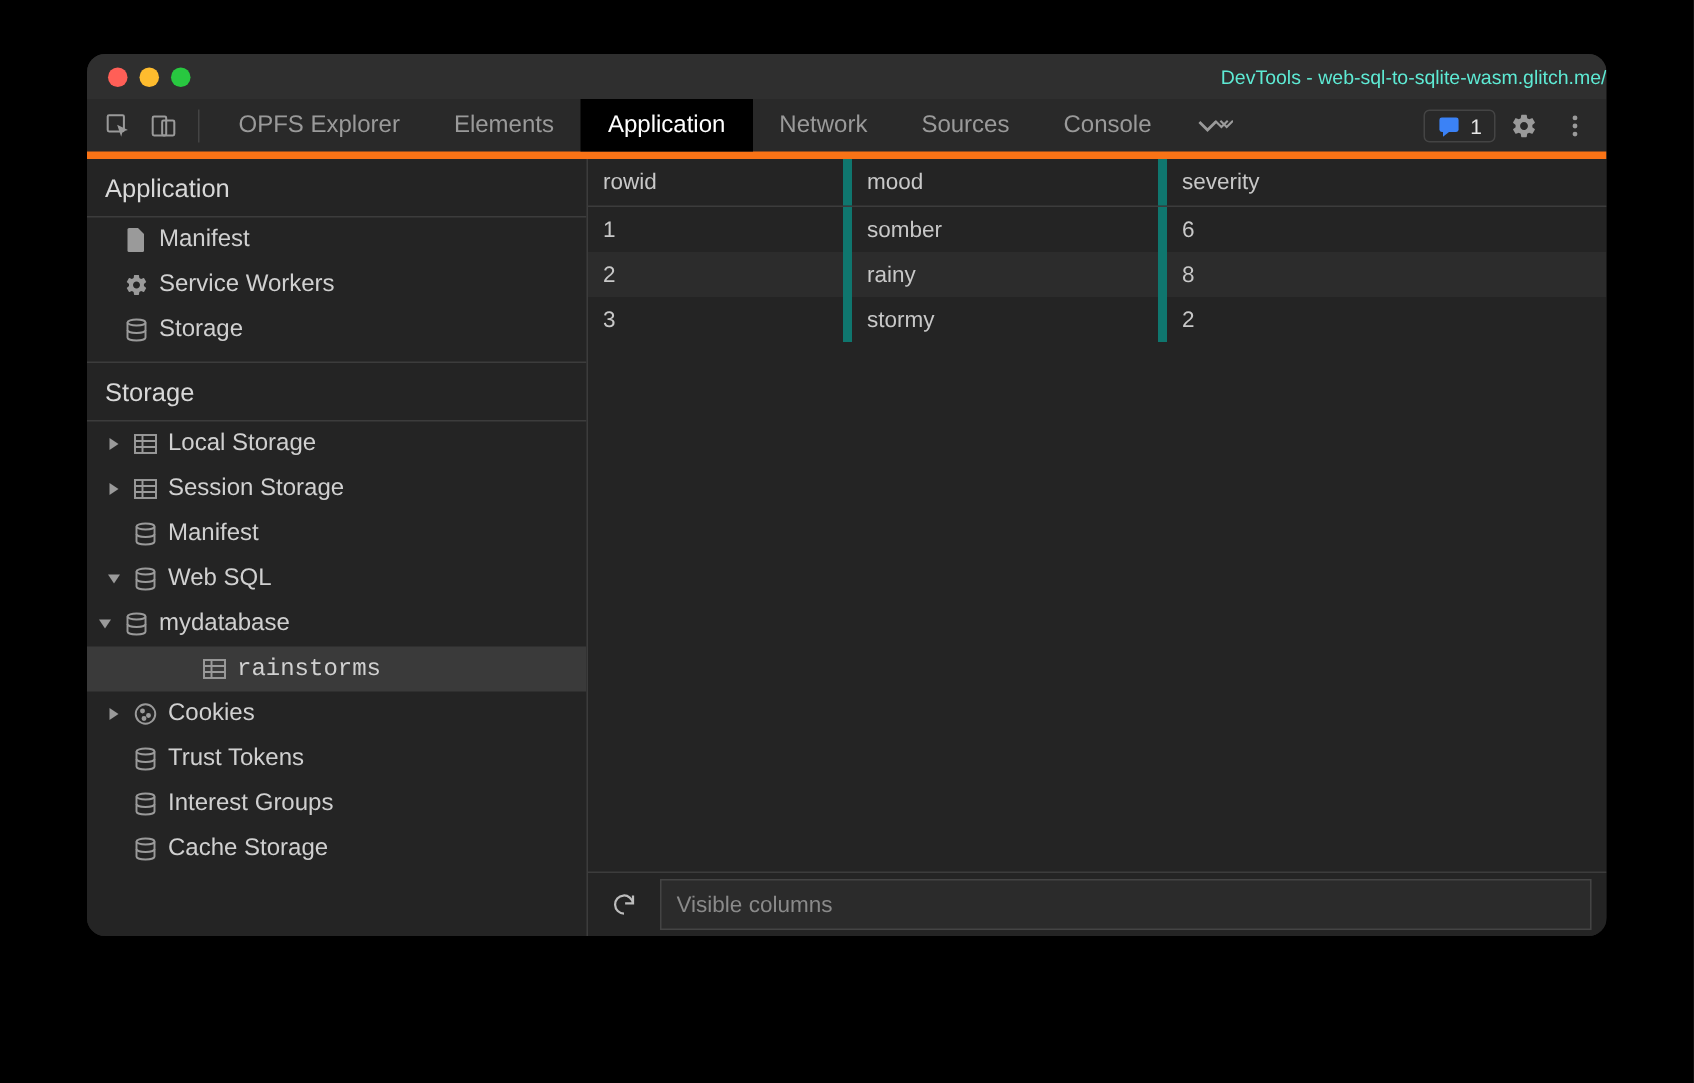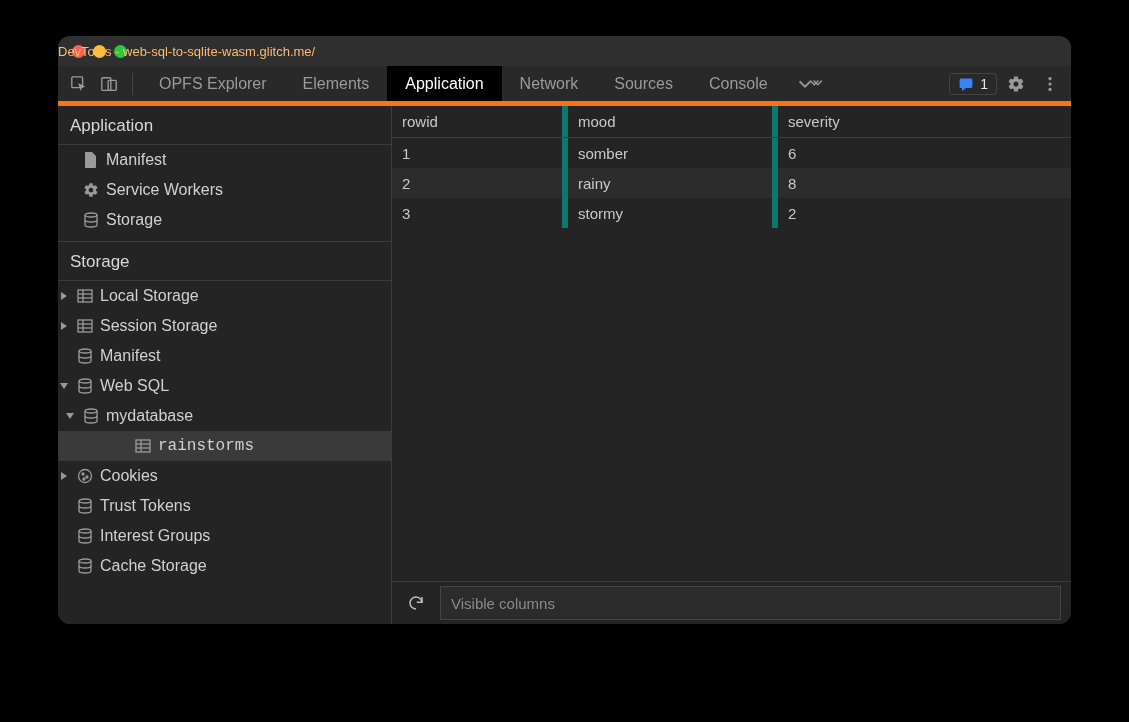--- a/index.html
+++ b/index.html
@@ -31,22 +31,22 @@
     position: relative;
     flex-shrink: 0;
   }
   .traffic { display: flex; gap: 8px; margin-left: 14px; }
   .dot { width: 13px; height: 13px; border-radius: 50%; }
   .dot.red { background: #ff5f57; }
   .dot.yellow { background: #febc2e; }
   .dot.green { background: #28c840; }
   .title-text {
     position: absolute; left: 0; right: 0;
-    text-align: left;
-    color: #fdba74;
+    text-align: right;
+    color: #5eead4;
     font-size: 13px;
     font-weight: 500;
     pointer-events: none;
   }
   .toolbar {
     height: 40px;
     background: #292929;
     display: flex;
     align-items: center;
     border-bottom: 5px solid #f97316;
@@ -99,20 +99,21 @@
     padding: 10px 12px 8px 12px;
     color: #d8d8d8;
     font-size: 17px;
     border-bottom: 1px solid #3c3c3c;
   }
   .section-head.first { border-top: none; }
   .section-head.second { border-top: 1px solid #3c3c3c; margin-top: 6px; }
   .tree-item {
     display: flex; align-items: center;
     height: 30px;
+    padding-left: 12px;
     gap: 6px;
     color: #d0d0d0;
     font-size: 16px;
   }
   .tree-item .arrow {
     width: 12px; height:12px; display:flex; align-items:center; justify-content:center;
     visibility: hidden;
     color:#9a9a9a;
   }
   .tree-item.has-arrow .arrow { visibility: visible; }

